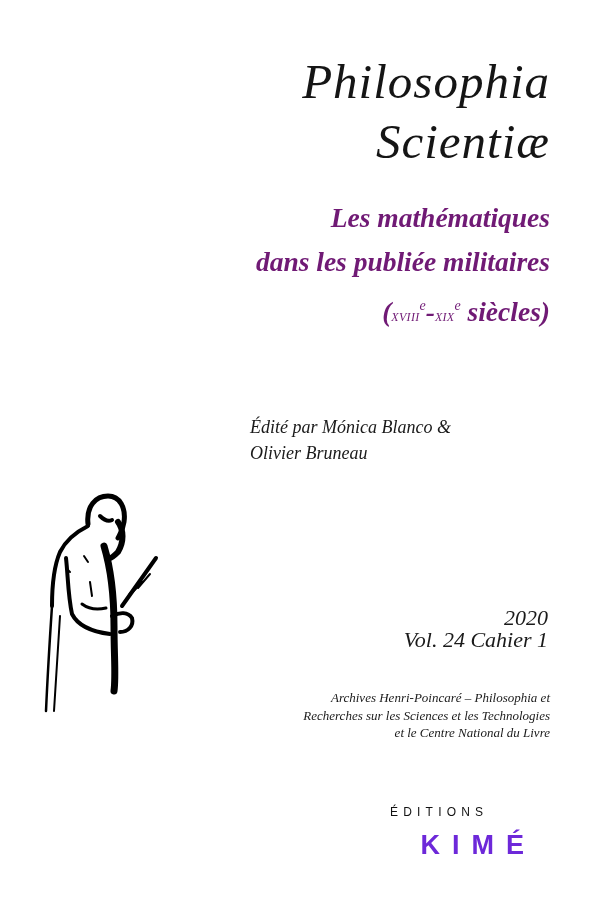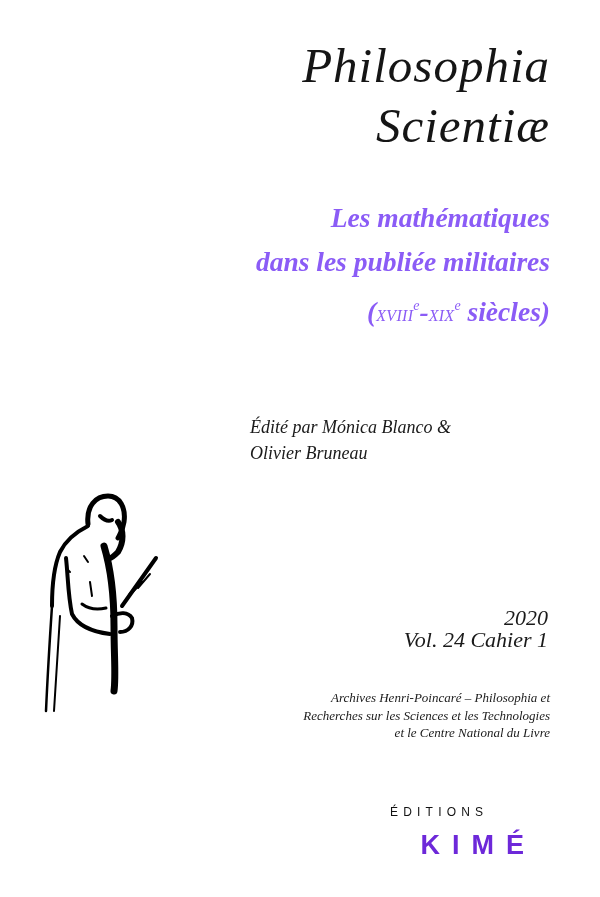--- a/index.html
+++ b/index.html
@@ -1,20 +1,20 @@
 <!DOCTYPE html>
 <html><head>
   <meta charset="utf-8">
   <style>
     html, body { margin: 0; padding: 0; background: #ffffff; }
     body { width: 600px; height: 897px; position: relative; overflow: hidden; color: #111; font-family: "Liberation Serif", serif; }
-    .journal-title { position: absolute; left: 140px; top: 36px; width: 410px; text-align: right; font-style: italic; font-size: 49px; letter-spacing: 1px; line-height: 60px; color: #151515; }
-    .issue-title { position: absolute; left: 150px; top: 196px; width: 400px; text-align: right; font-weight: bold; font-style: italic; font-size: 27.5px; line-height: 44px; color: #8b5cf6; }
+    .journal-title { position: absolute; left: 140px; top: 52px; width: 410px; text-align: right; font-style: italic; font-size: 49px; letter-spacing: 1px; line-height: 60px; color: #151515; }
+    .issue-title { position: absolute; left: 150px; top: 196px; width: 400px; text-align: right; font-weight: bold; font-style: italic; font-size: 27.5px; line-height: 44px; color: #701a75; }
     .issue-title sup { font-size: 14px; vertical-align: 11px; font-weight: normal; }
-    .issue-title .sc { font-size: 16px; letter-spacing: 0.3px; font-weight: normal; }
+    .issue-title .sc { font-size: 12px; letter-spacing: 0.3px; font-weight: normal; }
     .editors { position: absolute; left: 250px; top: 414px; width: 298px; text-align: left; font-style: italic; font-size: 18px; line-height: 26px; color: #1a1a1a; }
     .figure { position: absolute; left: 38px; top: 486px; width: 130px; height: 232px; }
     .year-block { position: absolute; left: 350px; top: 607px; width: 198px; text-align: right; font-style: italic; font-size: 22px; line-height: 22px; color: #1a1a1a; }
     .publisher-note { position: absolute; left: 260px; top: 689px; width: 290px; text-align: right; font-style: italic; font-size: 13px; line-height: 17.5px; color: #1a1a1a; }
     .editions { position: absolute; left: 390px; top: 805px; width: 148px; text-align: left; font-family: "Liberation Sans", sans-serif; font-size: 12px; letter-spacing: 5.2px; color: #111; }
     .kime { position: absolute; left: 380px; top: 830px; width: 156px; text-align: right; font-family: "Liberation Sans", sans-serif; font-weight: bold; font-size: 27px; letter-spacing: 12px; color: #6d28d9; }
   </style>
 </head>
 <body>
 

